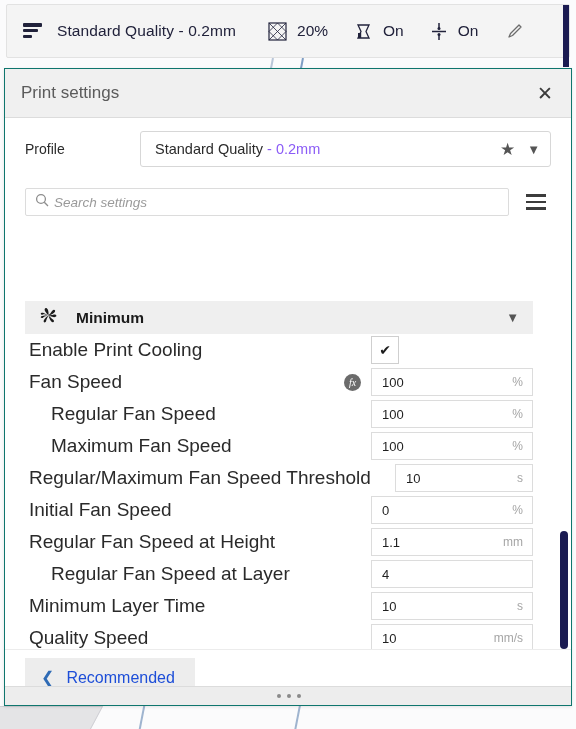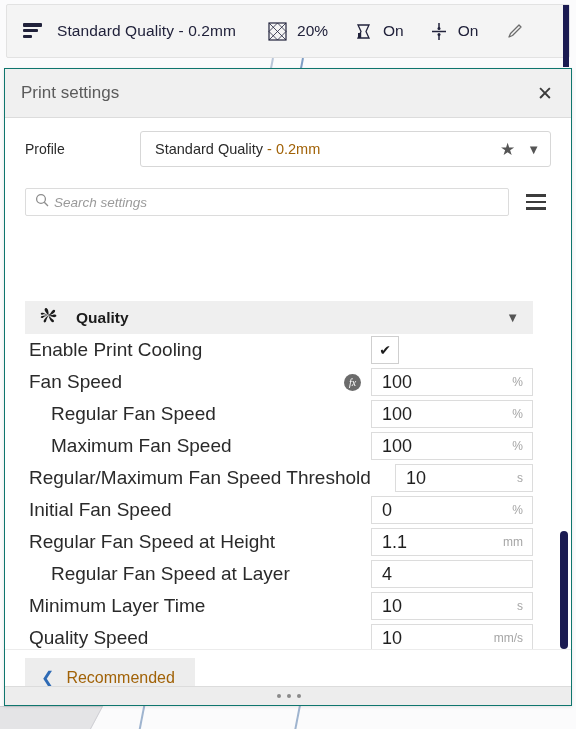--- a/index.html
+++ b/index.html
@@ -79,21 +79,21 @@
   .profile-row {
     display: flex; align-items: center; padding: 0 20px; height: 62px; box-sizing: border-box;
   }
   .profile-label { font-size: 14px; color: #2b2b2b; width: 115px; }
   .profile-select {
     flex: 1; height: 36px; border: 1px solid #d7d7d7; border-radius: 3px;
     background: #fff; display: flex; align-items: center; box-sizing: border-box;
     padding: 0 10px 0 14px;
   }
   .profile-text { flex: 1; font-size: 14.5px; color: #2b2b2b; }
-  .profile-text .dim { color: #a16207; }
+  .profile-text .dim { color: #8b5cf6; }
   .star { color: #555; font-size: 17px; margin-right: 12px; line-height: 1; }
   .chev { color: #555; font-size: 13px; line-height: 1; }
 
   .search-row {
     display: flex; align-items: center; padding: 0 20px; height: 44px; box-sizing: border-box;
   }
   .search-box {
     flex: 1; height: 28px; border: 1px solid #dcdcdc; border-radius: 2px; background: #fff;
     display: flex; align-items: center; padding: 0 9px; box-sizing: border-box;
   }
@@ -131,21 +131,21 @@
     width: 17px; height: 17px; border-radius: 50%;
     background: #6b6b6b; color: #fff; font-size: 10px; font-style: italic;
     display: flex; align-items: center; justify-content: center; margin-right: 10px;
     font-family: "Liberation Serif", serif;
   }
   .fx-spacer { width: 17px; margin-right: 10px; }
   .val-field {
     width: 162px; height: 28px; border: 1px solid #dcdcdc; background: #fff;
     display: flex; align-items: center; box-sizing: border-box; padding: 0 9px 0 10px;
   }
-  .val-num { flex: 1; font-size: 18px; color: #1f1f1f; }
+  .val-num { flex: 1; font-size: 13px; color: #1f1f1f; }
   .val-unit { font-size: 12px; color: #a5a5a5; }
   .checkbox {
     width: 26px; height: 26px; border: 1px solid #cfcfcf; background: #fff;
     display: flex; align-items: center; justify-content: center;
     font-size: 14px; color: #1b1b1b;
   }
   .cb-slot { width: 162px; display: flex; }
 
   .scroll-track {
     position: absolute; right: 0px; top: 232px; width: 14px; height: 404px;
@@ -159,21 +159,21 @@
   .footer {
     position: absolute; left: 0; bottom: 0; width: 100%; height: 56px;
     background: #fff; border-top: 1px solid #ececec; display: flex; align-items: center;
     padding-left: 20px; box-sizing: border-box;
   }
   .rec-btn {
     height: 40px; background: #ededed; border: none; display: flex; align-items: center;
     padding: 0 20px 0 16px; cursor: pointer;
   }
   .rec-chev { color: #2f6bb5; font-size: 16px; margin-right: 12px; line-height: 1; }
-  .rec-label { color: #a16207; font-size: 16px; }
+  .rec-label { color: #1d4ed8; font-size: 16px; }
 
   .drag-handle {
     position: absolute; left: 0; bottom: 0; width: 568px; height: 18px;
     background: #ededed; border-top: 1px solid #dcdcdc;
     display: flex; align-items: center; justify-content: center;
   }
   .drag-handle b {
     width: 4px; height: 4px; border-radius: 50%; background: #8a8a8a;
     display: inline-block; margin: 0 3px;
   }
@@ -291,21 +291,21 @@
                 <path d="M10 10 C10 10 10.6 4.2 8.4 2.6 C6.5 1.3 5.2 3.6 6.4 5.4 C7.4 6.9 10 10 10 10Z"></path>
                 <path d="M10 10 C10 10 15.6 8.4 16.8 6 C17.8 3.9 15.2 3.2 14 5 C13 6.5 10 10 10 10Z"></path>
                 <path d="M10 10 C10 10 15.3 12.6 17.5 11.4 C19.4 10.3 17.6 8.3 15.6 9 C13.9 9.6 10 10 10 10Z"></path>
                 <path d="M10 10 C10 10 11.4 15.7 13.8 16.9 C15.9 17.9 16.5 15.3 14.7 14.1 C13.2 13.1 10 10 10 10Z"></path>
                 <path d="M10 10 C10 10 5.1 13.2 4.9 15.9 C4.7 18.1 7.3 17.6 7.6 15.5 C7.9 13.7 10 10 10 10Z"></path>
                 <path d="M10 10 C10 10 4.3 9.4 2.4 10.9 C0.8 12.3 3.1 13.6 4.5 12 C5.8 10.6 10 10 10 10Z"></path>
                 <path d="M10 10 C10 10 4.9 6.5 2.8 7.1 C0.9 7.6 2.1 9.9 4 8.9 C5.7 8 10 10 10 10Z"></path>
               </g>
             </svg>
           </span>
-          <span class="cat-name">Quality</span>
+          <span class="cat-name">Minimum</span>
         </span>
         <span class="cat-chev">▼</span>
       </div>
 
       <div>
 
         <div class="setting-row">
           <span class="setting-label">Enable Print Cooling</span>
           <span class="fx-spacer"></span>
           <span class="cb-slot">

